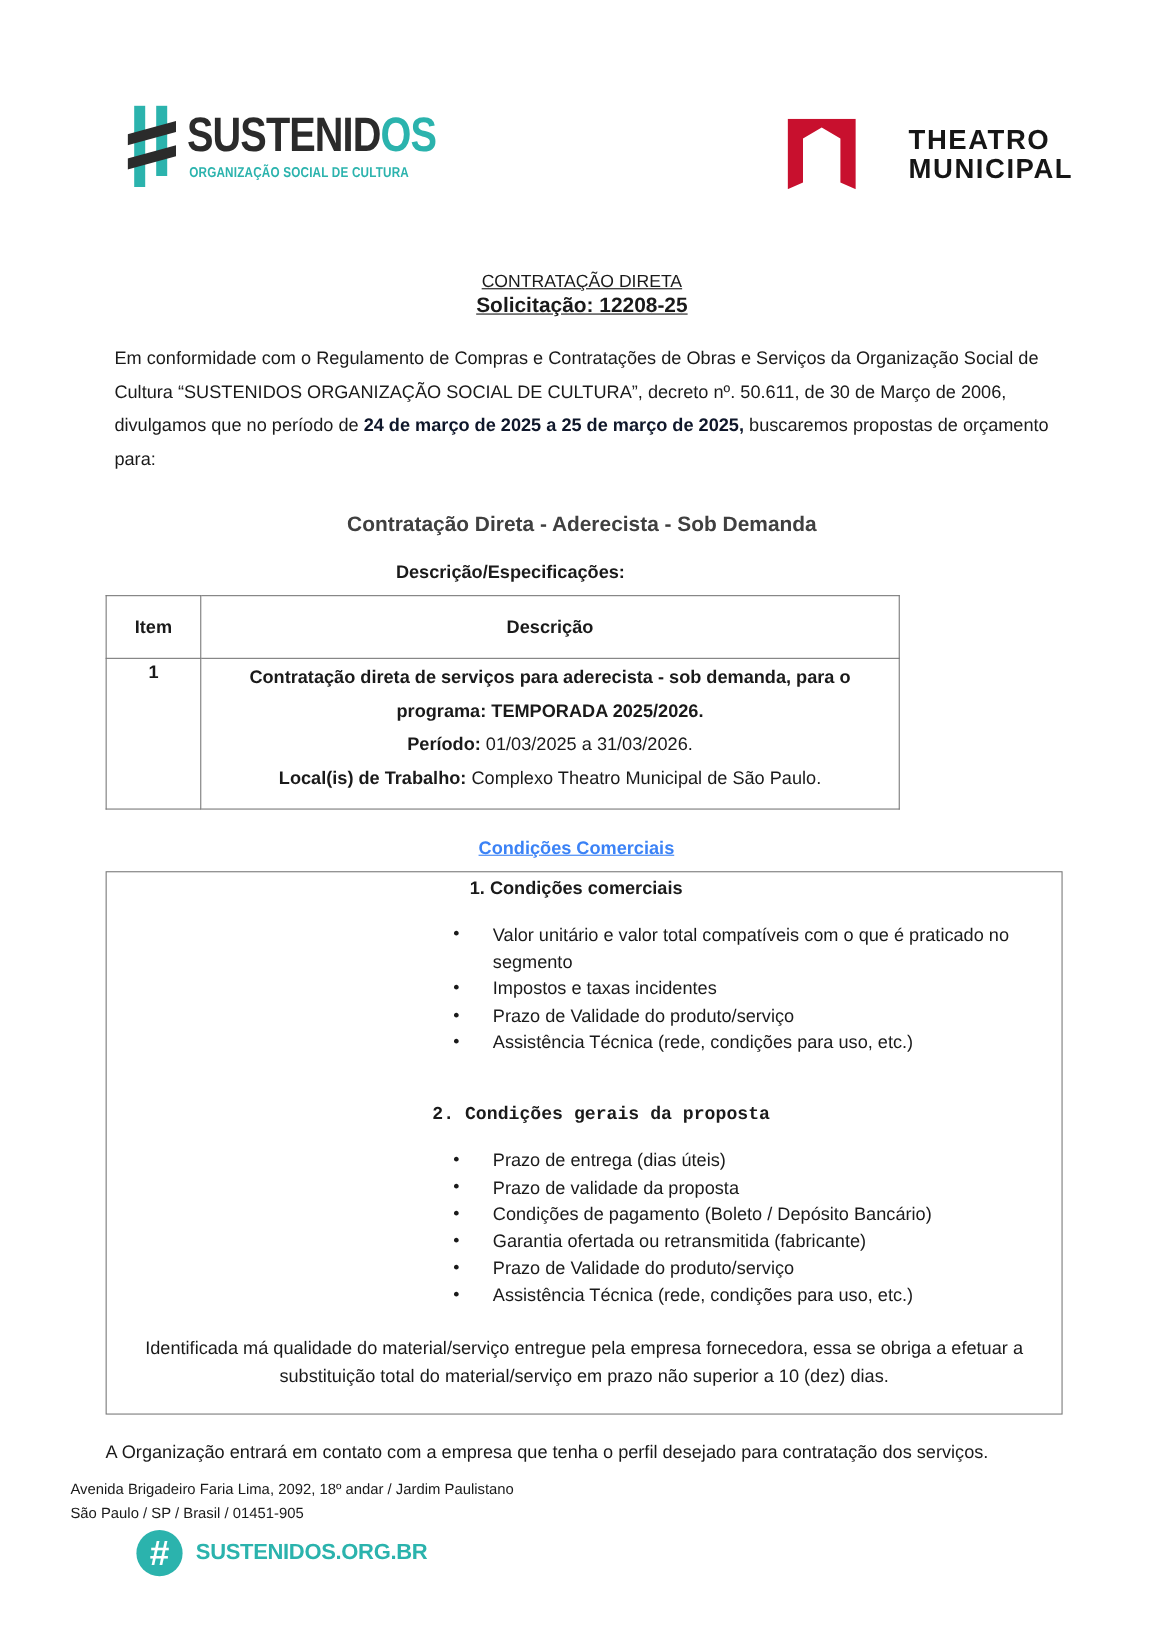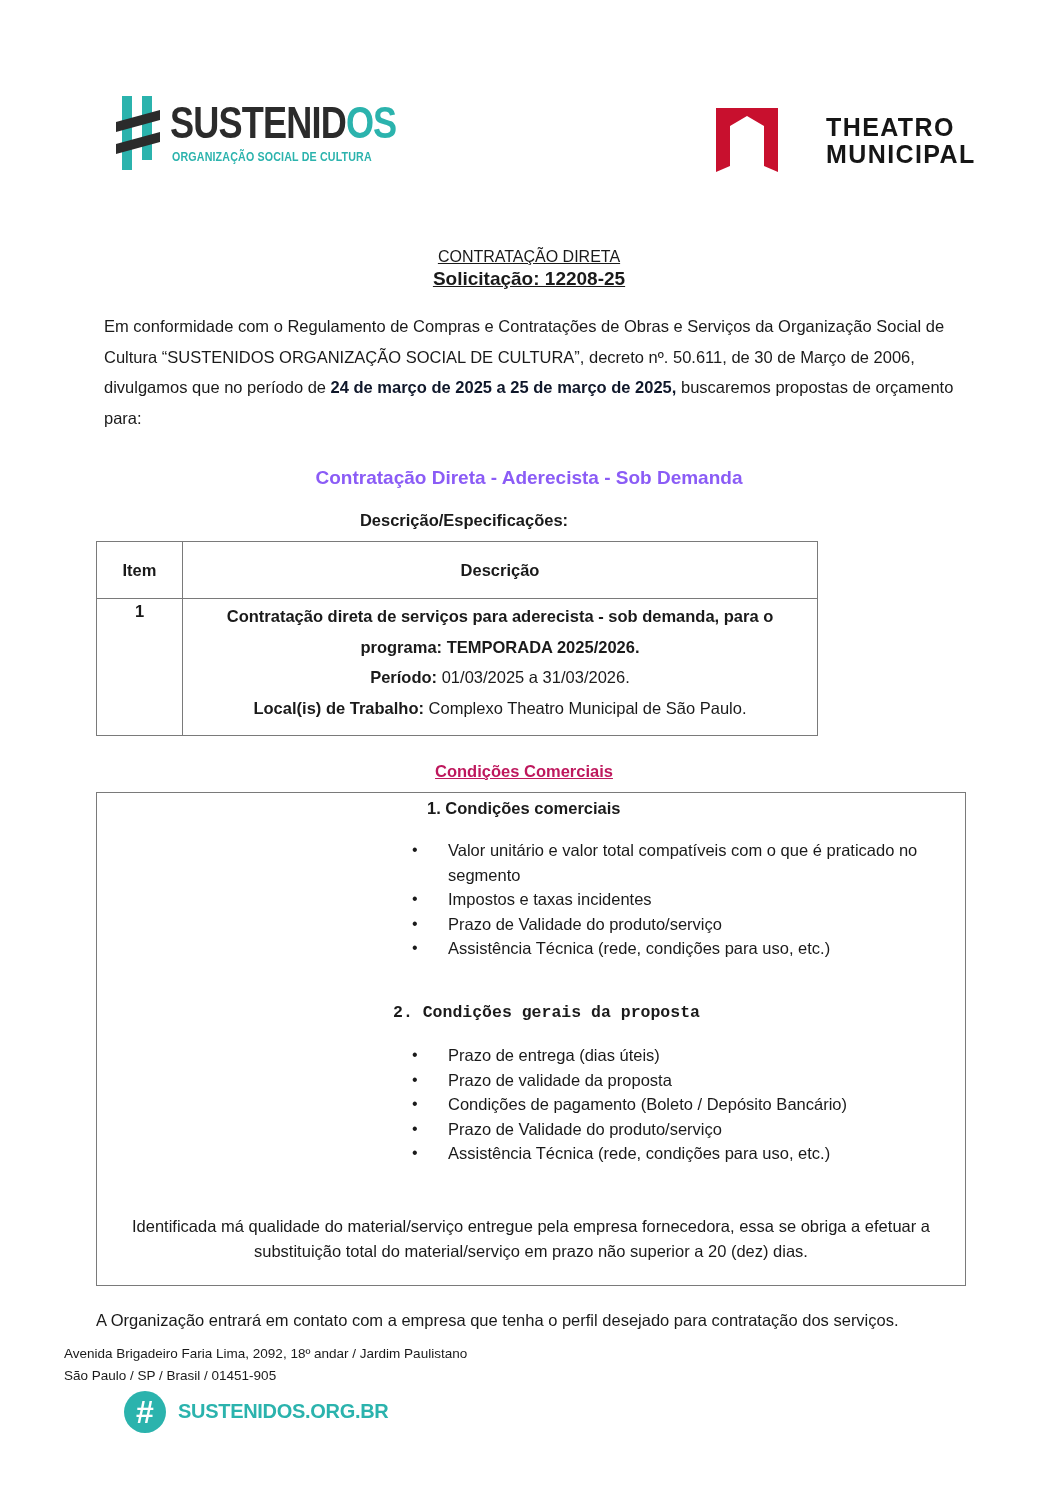--- a/index.html
+++ b/index.html
@@ -17,33 +17,33 @@
     .logo-theatro .mark { position: absolute; left: 0; top: 0; width: 62px; height: 64px; }
     .logo-theatro .text { position: absolute; left: 74px; top: 6px; font-size: 25px; font-weight: bold; line-height: 27px; color: #161616; letter-spacing: 1.4px; white-space: nowrap; margin-left: 36px; }
 
     
     .title-1 { position: absolute; left: 0; width: 1058px; top: 248px; text-align: center; font-size: 16px; font-weight: normal; text-decoration: underline; }
     .title-2 { position: absolute; left: 0; width: 1058px; top: 268px; text-align: center; font-size: 19px; font-weight: bold; text-decoration: underline; }
 
     .intro { position: absolute; left: 104px; top: 311px; width: 860px; font-size: 16.5px; line-height: 30.5px; }
     .intro .red { color: #0f172a; font-weight: bold; }
 
-    .section-title { position: absolute; left: 0; width: 1058px; top: 467px; text-align: center; font-size: 19px; font-weight: bold; color: #8b5cf6; }
+    .section-title { position: absolute; left: 0; width: 1058px; top: 467px; text-align: center; font-size: 19px; font-weight: bold; color: #404040; }
     .spec-label { position: absolute; left: 0; width: 928px; top: 511px; text-align: center; font-size: 16.5px; font-weight: bold; }
 
     
     .items-table { position: absolute; left: 96px; top: 541px; width: 722px; border-collapse: collapse; font-size: 16.5px; }
     .items-table td, .items-table th { border: 1px solid #7a7a7a; text-align: center; }
     .items-table th { height: 57px; font-weight: bold; text-align: center; }
     .items-table .col-item { width: 86px; }
     .items-table .cell-item { text-align: center; vertical-align: top; font-weight: bold; padding-top: 3px; }
     .items-table .cell-desc { vertical-align: top; padding: 2px 6px 12px 6px; line-height: 30.5px; }
     .bold { font-weight: bold; }
 
-    .cond-title { position: absolute; left: 0; width: 1048px; top: 762px; text-align: center; font-size: 16.5px; font-weight: bold; color: #be185d; text-decoration: underline; }
+    .cond-title { position: absolute; left: 0; width: 1048px; top: 762px; text-align: center; font-size: 16.5px; font-weight: bold; color: #3b82f6; text-decoration: underline; }
 
     .cond-box { position: absolute; left: 96px; top: 792px; width: 870px; height: 494px; border: 1px solid #7a7a7a; }
     .cond-h1 { position: absolute; left: 330px; top: 6px; font-size: 16.5px; font-weight: bold; }
     .cond-list { position: absolute; list-style: none; font-size: 16.5px; line-height: 24.5px; }
     .cond-list li { position: relative; padding-left: 36px; }
     .cond-list li::before { content: "•"; position: absolute; left: 0; top: 0; font-size: 16px; }
     .list-1 { left: 315px; top: 45px; width: 545px; }
     .cond-h2 { position: absolute; left: 296px; top: 210px; font-size: 16.5px; font-weight: bold; font-family: Liberation Mono, monospace; }
     .list-2 { left: 315px; top: 250px; width: 545px; }
     .cond-note { position: absolute; left: 6px; top: 421px; width: 856px; text-align: center; font-size: 16.5px; line-height: 24.5px; }
@@ -114,25 +114,26 @@
     <li>Impostos e taxas incidentes</li>
     <li>Prazo de Validade do produto/serviço</li>
     <li>Assistência Técnica (rede, condições para uso, etc.)</li>
   </ul>
 
   <div class="cond-h2">2. Condições gerais da proposta</div>
   <ul class="cond-list list-2">
     <li>Prazo de entrega (dias úteis)</li>
     <li>Prazo de validade da proposta</li>
     <li>Condições de pagamento (Boleto / Depósito Bancário)</li>
+    <li>Garantia ofertada ou retransmitida (fabricante)</li>
     <li>Prazo de Validade do produto/serviço</li>
     <li>Assistência Técnica (rede, condições para uso, etc.)</li>
   </ul>
 
-  <p class="cond-note">Identificada má qualidade do material/serviço entregue pela empresa fornecedora, essa se obriga a efetuar a substituição total do material/serviço em prazo não superior a 20 (dez) dias.</p>
+  <p class="cond-note">Identificada má qualidade do material/serviço entregue pela empresa fornecedora, essa se obriga a efetuar a substituição total do material/serviço em prazo não superior a 10 (dez) dias.</p>
 </div>
 
 <p class="closing">A Organização entrará em contato com a empresa que tenha o perfil desejado para contratação dos serviços.</p>
 
 <div class="address">
   <div>Avenida Brigadeiro Faria Lima, 2092, 18º andar / Jardim Paulistano</div>
   <div>São Paulo / SP / Brasil / 01451-905</div>
 </div>
 
 <div class="footer-logo">

